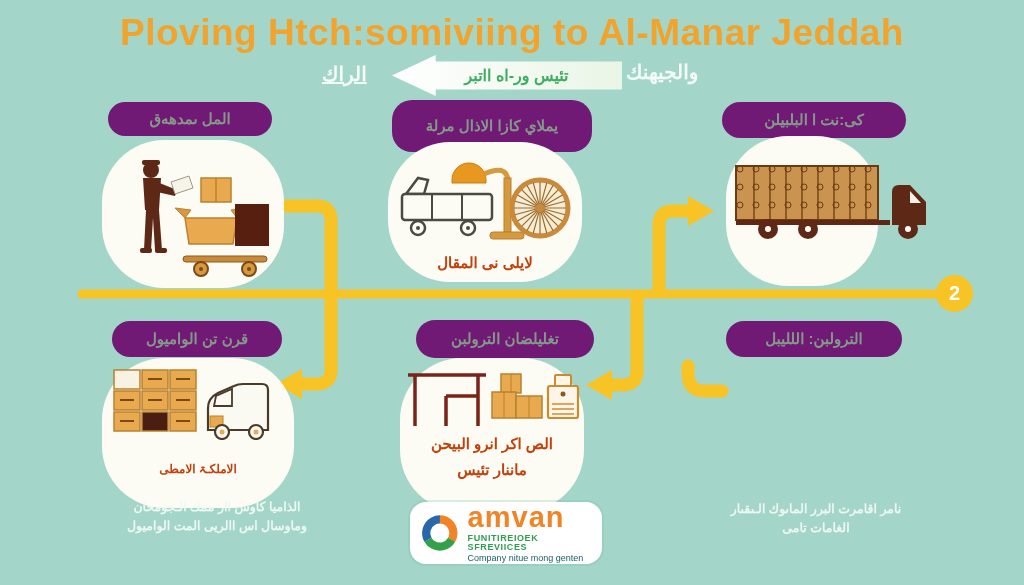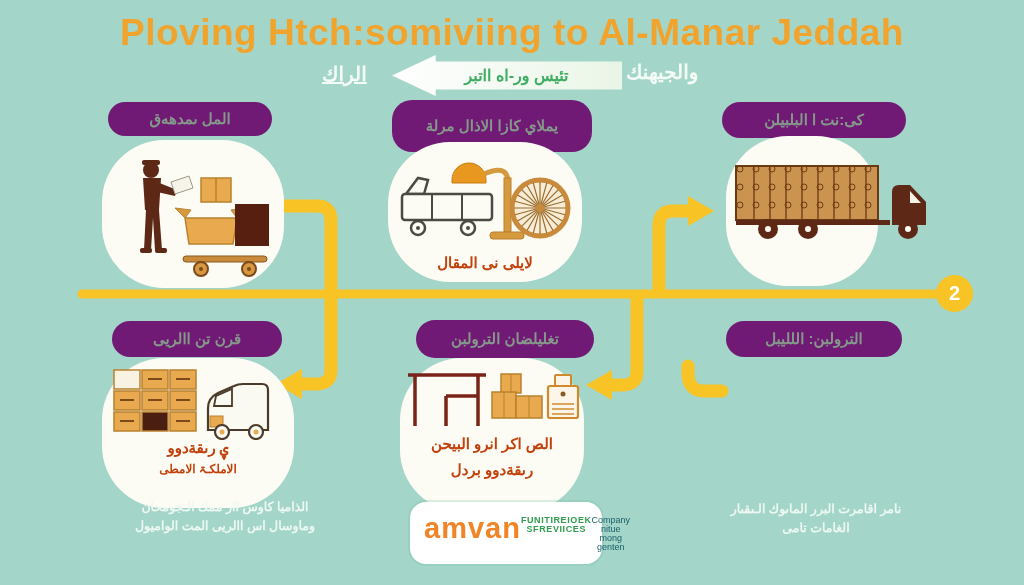--- a/index.html
+++ b/index.html
@@ -42,21 +42,21 @@
   .badge{
     left:936px;top:275px;width:37px;height:37px;border-radius:50%;
     background:#f7c325;display:flex;align-items:center;justify-content:center;
     color:#ffffff;font-size:20px;font-weight:bold;
   }
   .logo-box{
     left:410px;top:502px;width:192px;height:62px;border-radius:16px;
     background:#ffffff;display:flex;align-items:center;gap:6px;padding:0 8px;
     box-sizing:border-box;box-shadow:0 0 0 2px rgba(120,190,160,0.25);
   }
-  .logo-text{display:flex;flex-direction:row;line-height:1;text-align:center;}
+  .logo-text{display:flex;flex-direction:column;line-height:1;}
   .logo-name{color:#f08426;font-size:29px;font-weight:bold;letter-spacing:1px;}
   .logo-line2{color:#2f9e4e;font-size:9px;font-weight:bold;letter-spacing:0.6px;margin-top:2px;}
   .logo-line3{color:#1b6068;font-size:9px;margin-top:2px;}
 </style>
 </head>
 <body>
 
 <div id="canvas">
 
   <div class="abs title">Ploving Htch:somiviing to Al-Manar Jeddah</div>
@@ -177,21 +177,21 @@
     <polygon points="178,31 189,43 178,43" fill="#f4f1e6"></polygon>
     <circle cx="36" cy="69" r="10" fill="#5e2817"></circle>
       <circle cx="36" cy="69" r="3" fill="#fcfcf4"></circle>
     <circle cx="76" cy="69" r="10" fill="#5e2817"></circle>
       <circle cx="76" cy="69" r="3" fill="#fcfcf4"></circle>
     <circle cx="176" cy="69" r="10" fill="#5e2817"></circle>
       <circle cx="176" cy="69" r="3" fill="#fcfcf4"></circle>
   </svg>
 
   <div class="abs pill" style="left:112px;top:321px;width:170px;height:36px;">
-    <span>قرن تن االريى</span>
+    <span>قرن تن الواميول</span>
   </div>
   <div class="abs blob" style="left:102px;top:358px;width:192px;height:150px;">
     <svg class="illus" style="margin-top:10px;" width="176" height="72" viewBox="0 0 176 72">
       <g stroke="#b9812e" stroke-width="1.5">
         <rect x="4" y="2" width="26" height="19" fill="#f8f2e2"></rect>
         <rect x="32" y="2" width="26" height="19" fill="#e9a94f"></rect>
         <rect x="60" y="2" width="26" height="19" fill="#e9a94f"></rect>
         <rect x="4" y="23" width="26" height="19" fill="#e9a94f"></rect>
         <rect x="32" y="23" width="26" height="19" fill="#e9a94f"></rect>
         <rect x="60" y="23" width="26" height="19" fill="#e9a94f"></rect>
@@ -209,24 +209,23 @@
           <line x1="66" y1="53" x2="80" y2="53"></line>
       </g>
       <path d="M98 62 V40 Q98 30 108 25 L124 18 Q128 16 133 16 H152 Q158 16 158 22 V62 Z" fill="#fbfaf2" stroke="#4a3a2a" stroke-width="2.2"></path>
       <path d="M104 38 L106 28 L122 21 L122 38 Z" fill="#fbfaf2" stroke="#4a3a2a" stroke-width="1.8"></path>
       <rect x="100" y="48" width="13" height="11" fill="#e9a94f" stroke="#b9812e" stroke-width="1"></rect>
       <circle cx="112" cy="64" r="7" fill="#fbfaf2" stroke="#4a3a2a" stroke-width="2.2"></circle>
       <circle cx="112" cy="64" r="2.5" fill="#e9a94f"></circle>
       <circle cx="146" cy="64" r="7" fill="#fbfaf2" stroke="#4a3a2a" stroke-width="2.2"></circle>
       <circle cx="146" cy="64" r="2.5" fill="#e9a94f"></circle>
     </svg>
-    <div class="cap" style="top:78px;">ۑ رىقةدوو</div>
     <div class="cap" style="top:102px;font-size:12px;">الاملكـۃ الامطى</div>
   </div>
-  <div class="abs footnote" style="left:100px;top:498px;width:250px;">
+  <div class="abs footnote" style="left:92px;top:498px;width:250px;">
     <div>الذاميا كاوس اار ممك الـجومحان</div>
     <div>وماوسال اس االريى المت الواميول</div>
   </div>
 
   <div class="abs pill" style="left:416px;top:320px;width:178px;height:38px;">
     <span>تغليلضان الترولبن</span>
   </div>
   <div class="abs blob" style="left:400px;top:358px;width:184px;height:154px;">
     <svg class="illus" style="margin-top:8px;" width="176" height="64" viewBox="0 0 176 64">
       <path d="M4 9 H82 M11 9 V60 M74 9 V60 M42 30 H74 M42 30 V60" fill="none" stroke="#7a2318" stroke-width="3.5"></path>
@@ -235,21 +234,21 @@
       <rect x="112" y="30" width="26" height="22" fill="#e9a94f" stroke="#b9812e" stroke-width="1.5"></rect>
       <line x1="107" y1="8" x2="107" y2="27" stroke="#b9812e" stroke-width="1"></line>
       <line x1="100" y1="26" x2="100" y2="52" stroke="#b9812e" stroke-width="1"></line>
       <line x1="125" y1="30" x2="125" y2="52" stroke="#b9812e" stroke-width="1"></line>
       <rect x="151" y="9" width="16" height="11" rx="1" fill="#fdf6e8" stroke="#d08a2e" stroke-width="2"></rect>
       <rect x="144" y="20" width="30" height="32" rx="2" fill="#fdf6e8" stroke="#d08a2e" stroke-width="2.2"></rect>
       <path d="M148 38 H170 M148 43 H170 M148 48 H170" stroke="#d08a2e" stroke-width="1.5"></path>
       <circle cx="159" cy="28" r="2.5" fill="#8a5a20"></circle>
     </svg>
     <div class="cap" style="top:74px;">الص اكر انرو البيحن</div>
-    <div class="cap" style="top:100px;">رىقةدوو بردل</div>
+    <div class="cap" style="top:100px;">ماننار تئيس</div>
   </div>
 
   <div class="abs pill" style="left:726px;top:321px;width:176px;height:36px;">
     <span>الترولبن: اللليبل</span>
   </div>
   <div class="abs footnote" style="left:685px;top:500px;width:262px;">
     <div>نامر اقامرت البرر الماىوك الـىقىار</div>
     <div>الغامات تامى</div>
   </div>
 

